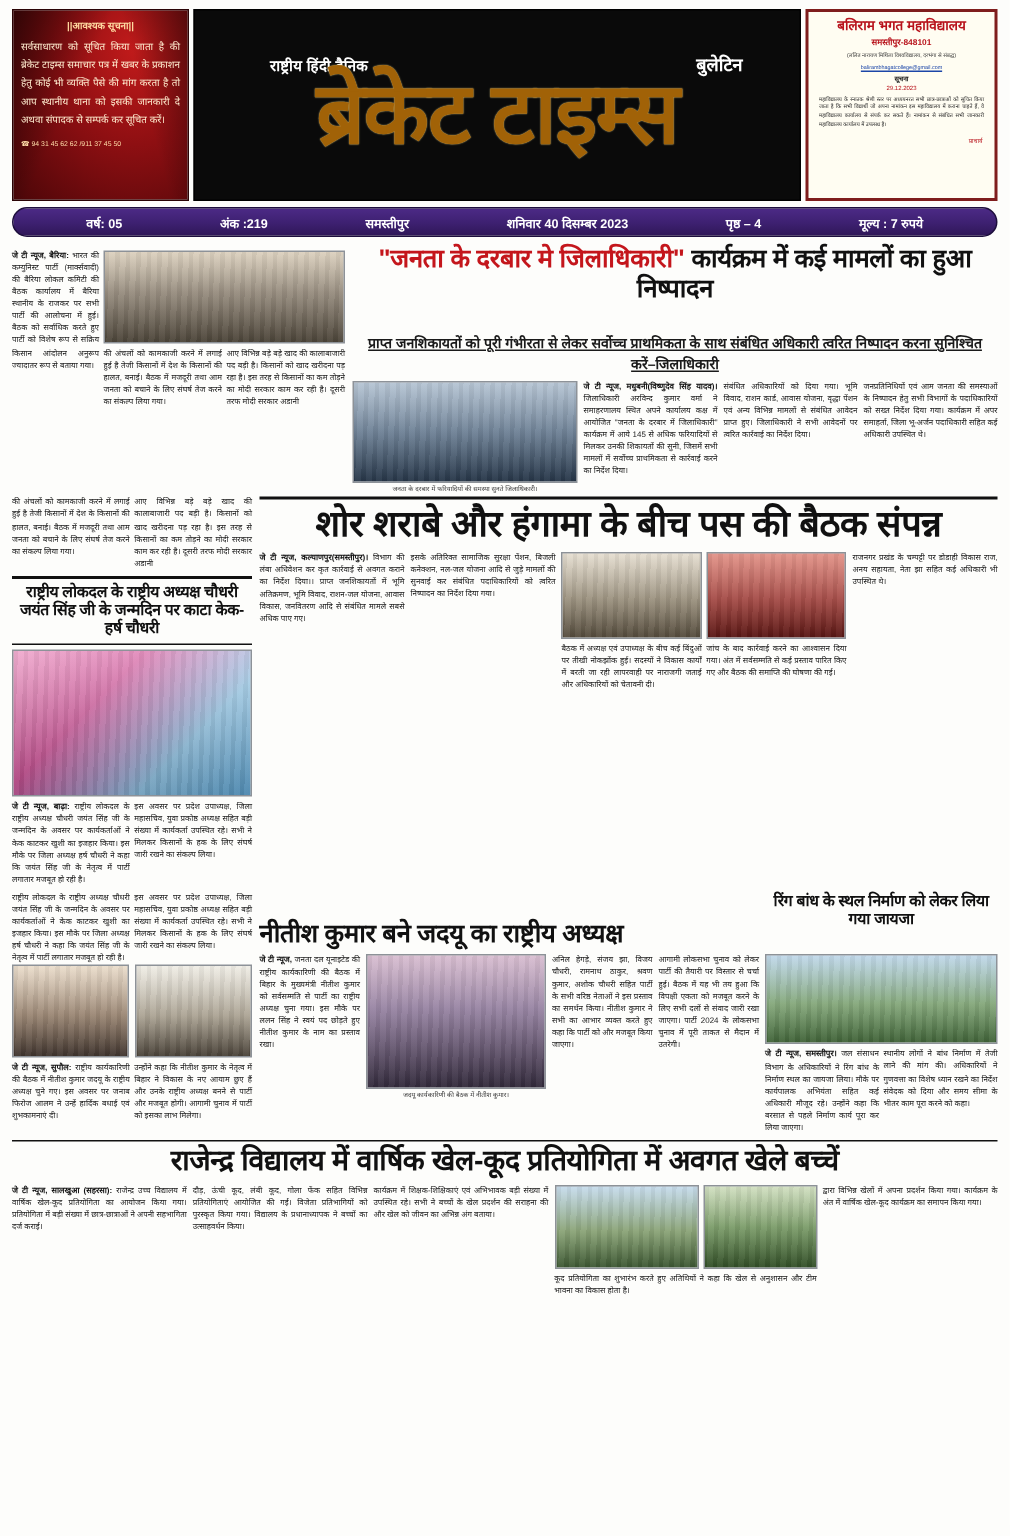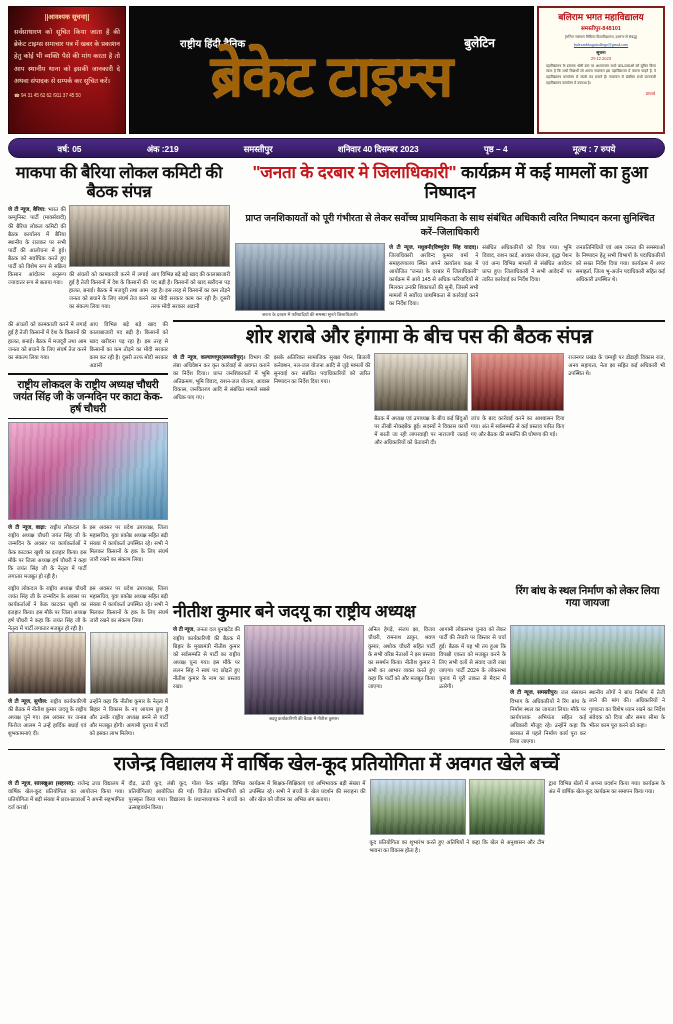--- a/index.html
+++ b/index.html
@@ -286,21 +286,20 @@
     <span>अंक :219</span>
     <span>समस्तीपुर</span>
     <span>शनिवार 40 दिसम्बर 2023</span>
     <span>पृष्ठ – 4</span>
     <span>मूल्य : 7 रुपये</span>
   </div>
 
   <div class="top-wrap">
 
     <div class="top-left">
-      <div class="hl" style="font-size:16.5px;">माकपा की बैरिया लोकल कमिटी की बैठक संपन्न</div>
       <div class="flexrow" style="gap:3px; margin-top:4px;">
         <div style="width:58px;">
           <div class="col-text">
             <span class="byline">जे टी न्यूज, बैरिया:</span>
             <span>भारत की कम्युनिस्ट पार्टी (मार्क्सवादी) की बैरिया लोकल कमिटी की बैठक कार्यालय में बैरिया स्थानीय के राजकर पर सभी पार्टी की आलोचना में हुई। बैठक को सर्वाधिक करते हुए पार्टी को विशेष रूप से सक्रिय किसान आंदोलन अनुरूप ज्यादातर रूप से बताया गया।</span>
           </div>
         </div>
         <div style="flex:1;">
           <div class="photo ph-crowd" style="height:62px;"></div>
           <div class="flexrow" style="gap:3px; margin-top:3px;">
@@ -313,21 +312,21 @@
           </div>
         </div>
       </div>
     </div>
 
     <div class="top-right">
       <div class="hl" style="font-size:17px;">
         <span class="hl-red">"जनता के दरबार मे जिलाधिकारी"</span>
         <span>कार्यक्रम में कई मामलों का हुआ निष्पादन</span>
       </div>
-      <div class="sub-hl" style="margin-top:9px;">प्राप्त जनशिकायतों को पूरी गंभीरता से लेकर सर्वोच्च प्राथमिकता के साथ संबंधित अधिकारी त्वरित निष्पादन करना सुनिश्चित करें–जिलाधिकारी</div>
+      <div class="sub-hl" style="margin-top:20px;text-decoration:underline;">प्राप्त जनशिकायतों को पूरी गंभीरता से लेकर सर्वोच्च प्राथमिकता के साथ संबंधित अधिकारी त्वरित निष्पादन करना सुनिश्चित करें–जिलाधिकारी</div>
       <div class="flexrow" style="gap:4px; margin-top:4px;">
         <div style="width:150px;">
           <div class="photo ph-hall" style="height:68px;"></div>
           <div class="cap">जनता के दरबार में फरियादियों की समस्या सुनते जिलाधिकारी।</div>
         </div>
         <div style="flex:1;">
           <div class="col-text">
             <span class="byline">जे टी न्यूज, मधुबनी(विष्णुदेव सिंह यादव)।</span>
             <span>जिलाधिकारी अरविन्द कुमार वर्मा ने समाहरणालय स्थित अपने कार्यालय कक्ष में आयोजित "जनता के दरबार में जिलाधिकारी" कार्यक्रम में आये 145 से अधिक फरियादियों से मिलकर उनकी शिकायतों की सुनी, जिसमें सभी मामलों में सर्वोच्च प्राथमिकता से कार्रवाई करने का निर्देश दिया।</span>
           </div>
@@ -367,21 +366,21 @@
           </div>
         </div>
         <div style="flex:1;">
             <div class="col-text">इस अवसर पर प्रदेश उपाध्यक्ष, जिला महासचिव, युवा प्रकोष्ठ अध्यक्ष सहित बड़ी संख्या में कार्यकर्ता उपस्थित रहे। सभी ने मिलकर किसानों के हक के लिए संघर्ष जारी रखने का संकल्प लिया।</div>
           </div>
       </div>
     </div>
 
     <div style="flex:1;">
       <div class="rule-thick" style="margin-bottom:3px;"></div>
-      <div class="hl" style="font-size:20px;">शोर शराबे और हंगामा के बीच पस की बैठक संपन्न</div>
+      <div class="hl" style="font-size:24px;">शोर शराबे और हंगामा के बीच पस की बैठक संपन्न</div>
       <div class="flexrow" style="gap:4px; margin-top:4px;">
         <div style="flex:1;">
           <div class="col-text">
             <span class="byline">जे टी न्यूज, कल्याणपुर(समस्तीपुर)।</span>
             <span>विभाग की लंबा अधिवेशन कर कृत कार्रवाई से अवगत कराने का निर्देश दिया।। प्राप्त जनशिकायतों में भूमि अतिक्रमण, भूमि विवाद, राशन-जल योजना, आवास विकास, जनवितरण आदि से संबंधित मामले सबसे अधिक पाए गए।</span>
           </div>
         </div>
         <div style="flex:1;">
             <div class="col-text">इसके अतिरिक्त सामाजिक सुरक्षा पेंशन, बिजली कनेक्शन, नल-जल योजना आदि से जुड़े मामलों की सुनवाई कर संबंधित पदाधिकारियों को त्वरित निष्पादन का निर्देश दिया गया।</div>
           </div>

